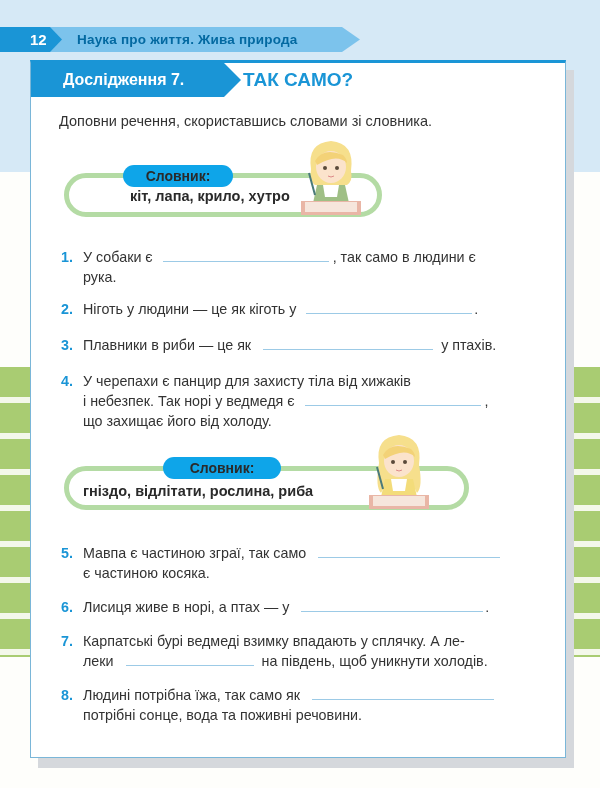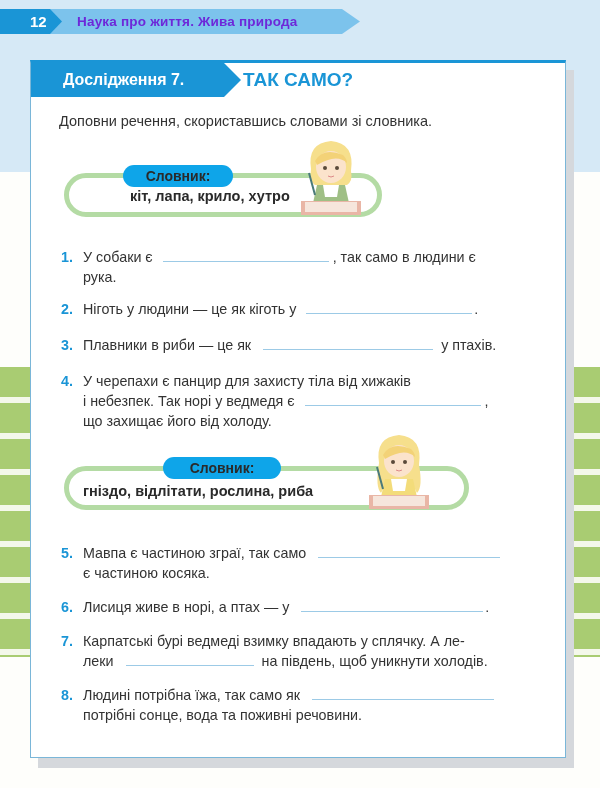--- a/index.html
+++ b/index.html
@@ -13,37 +13,37 @@
     .bg-top {
       position: absolute; left: 0; top: 0; width: 600px; height: 172px;
       background: #d6e9f6;
     }
     .stripes {
       position: absolute; left: 0; width: 600px; top: 367px; height: 290px;
       background: repeating-linear-gradient(to bottom, #a9cc72 0px, #a9cc72 30px, #f4f8ea 30px, #f4f8ea 36px);
     }
     
     .banner {
-      position: absolute; left: 0; top: 9px; height: 37px; width: 360px; text-align: right;
+      position: absolute; left: 0; top: 27px; height: 37px; width: 360px; text-align: right;
     }
     .banner-light {
       position: absolute; left: 0; top: 0; height: 25px; width: 360px;
       background: #7cc3ec;
       clip-path: polygon(0 0, 342px 0, 360px 12.5px, 342px 25px, 0 25px);
     }
     .banner-dark {
       position: absolute; left: 0; top: 0; height: 25px; width: 62px;
       background: #1a95d6;
       clip-path: polygon(0 0, 50px 0, 62px 12.5px, 50px 25px, 0 25px);
     }
     .page-num {
       position: absolute; left: 30px; top: 4px; color: #fff; font-weight: bold; font-size: 15px;
     }
     .chapter-title {
-      position: absolute; left: 77px; top: 5px; color: #6d28d9; font-weight: bold; font-size: 13.5px; letter-spacing: 0.2px;
+      position: absolute; left: 77px; top: 5px; color: #0369a1; font-weight: bold; font-size: 13.5px; letter-spacing: 0.2px;
     }
     
     .card-shadow {
       position: absolute; left: 38px; top: 70px; width: 536px; height: 698px; background: #d5d8dc;
     }
     .card {
       position: absolute; left: 30px; top: 60px; width: 536px; height: 698px;
       background: #fff; border: 1.5px solid #7ab6d8;
       border-top: 3px solid #1a95d6;
     }

